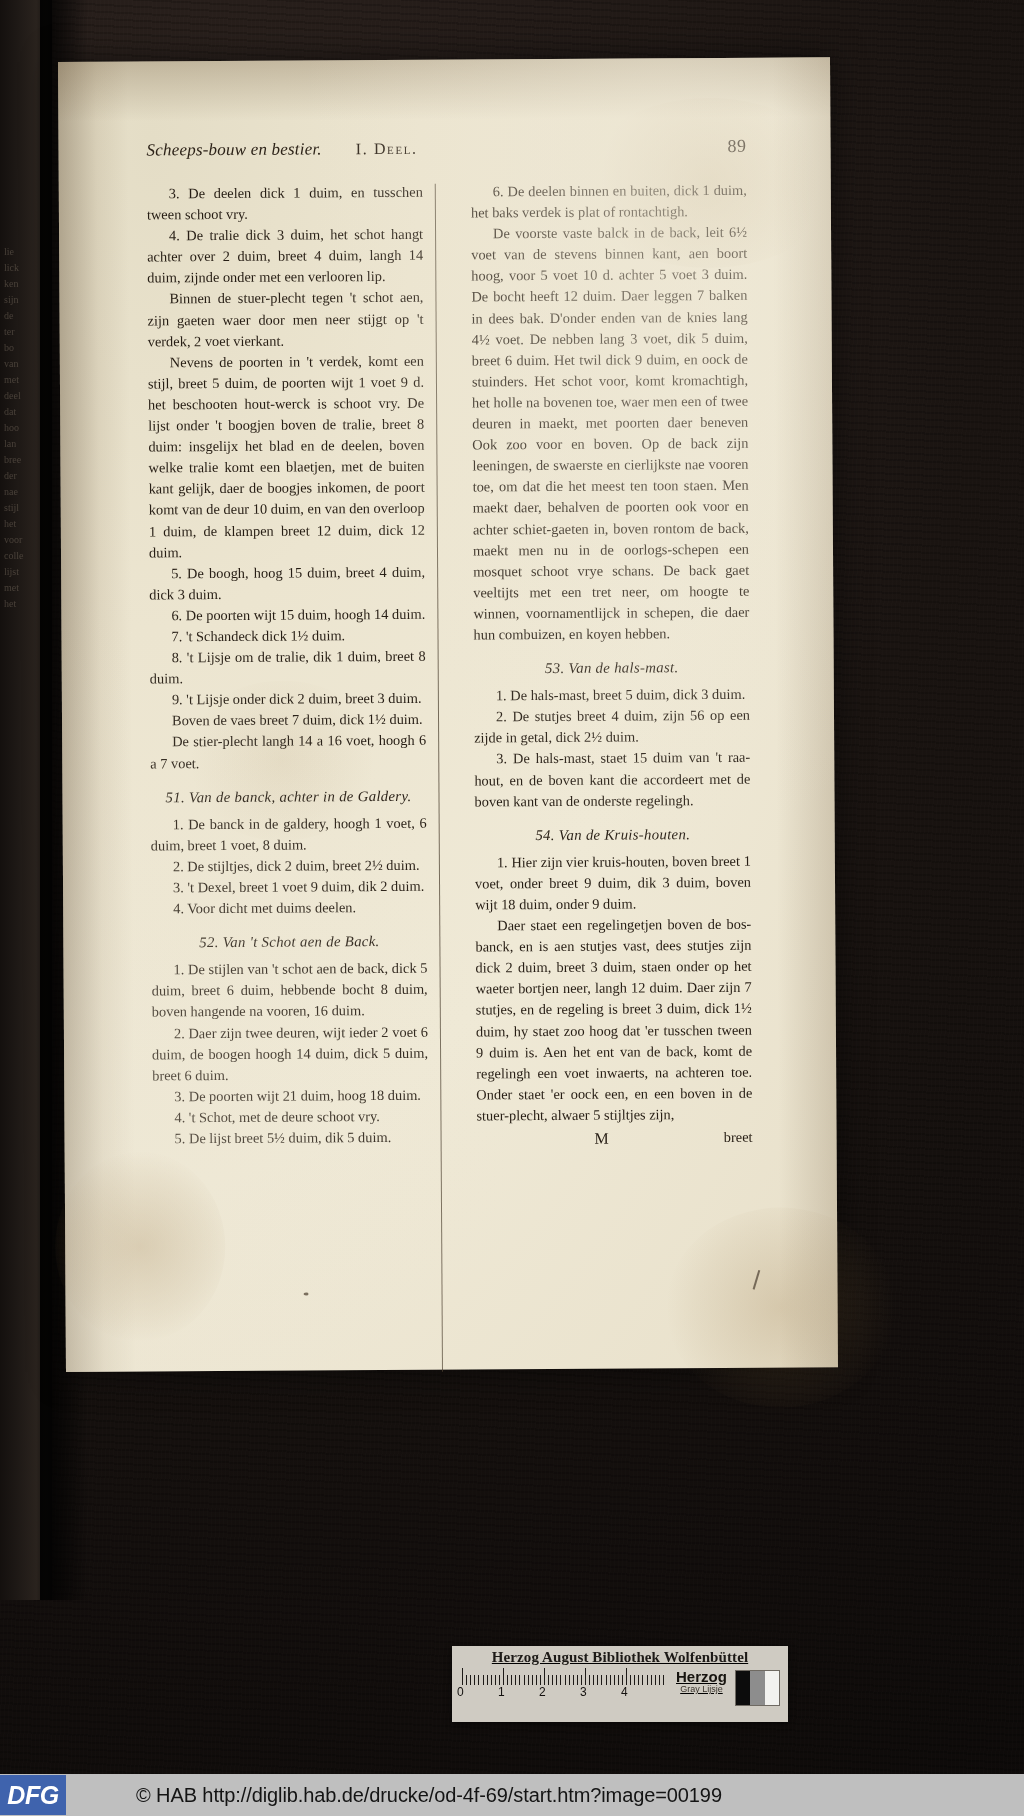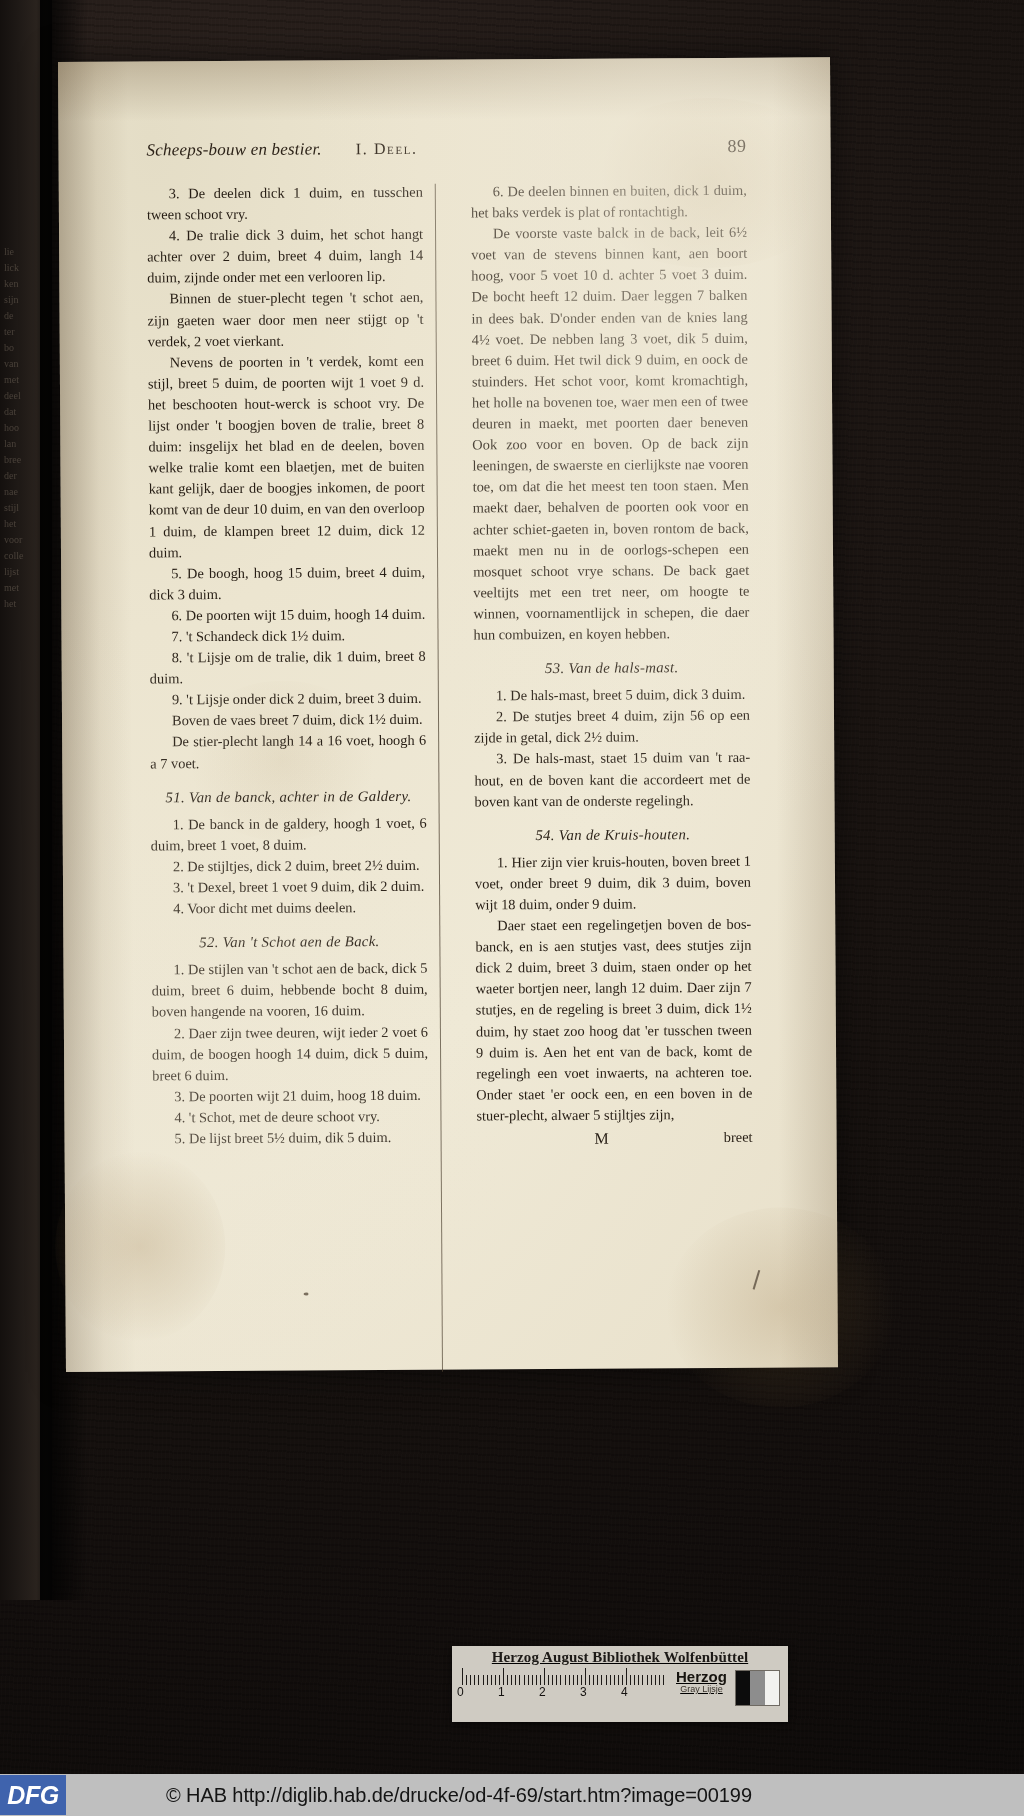--- a/index.html
+++ b/index.html
@@ -301,21 +301,21 @@
     font-family: "Liberation Sans", sans-serif;
     font-weight: bold;
     font-size: 25px;
     letter-spacing: -0.5px;
     display: flex;
     align-items: center;
     justify-content: center;
     font-style: italic;
   }
   #credit-text {
-    margin-left: 100px;
+    margin-left: 70px;
     font-family: "Liberation Sans", sans-serif;
     font-size: 20px;
     color: #141414;
     letter-spacing: -0.1px;
   }
 </style>
 </head>
 <body>
 
 <div id="scan-backdrop">

